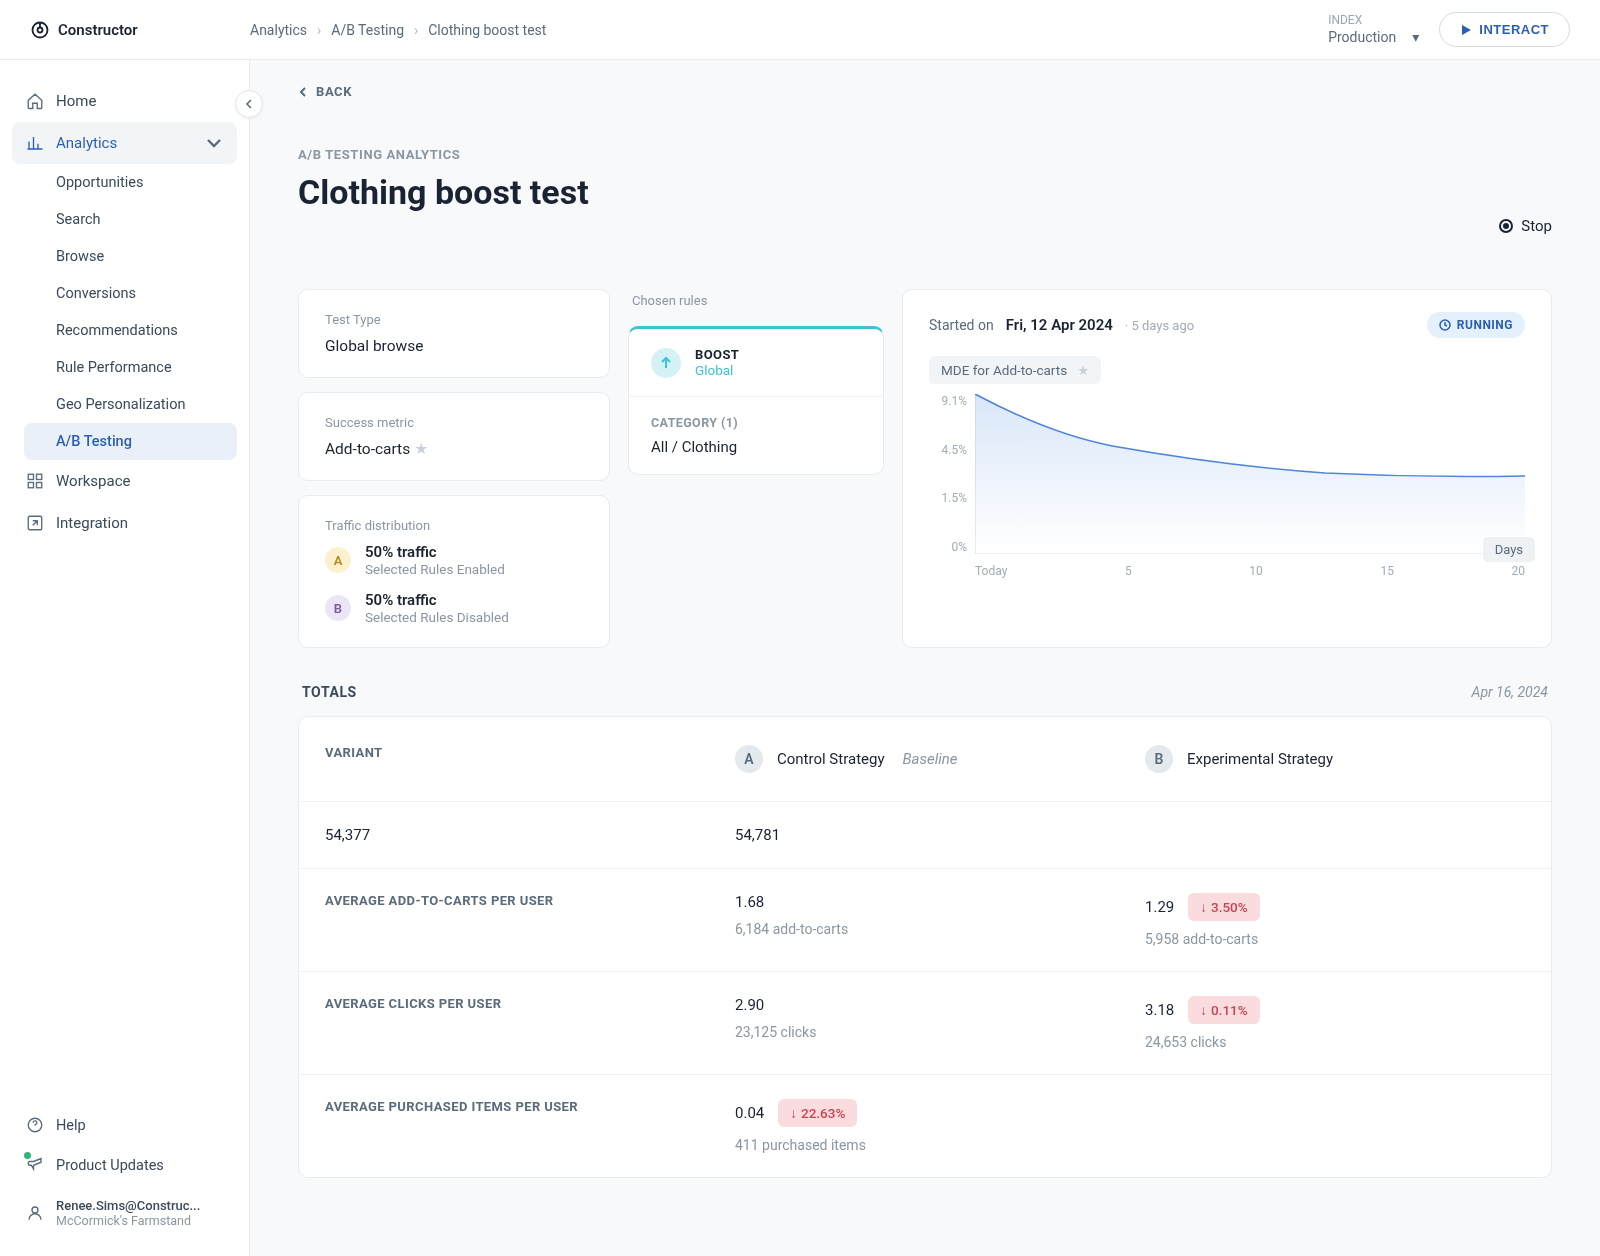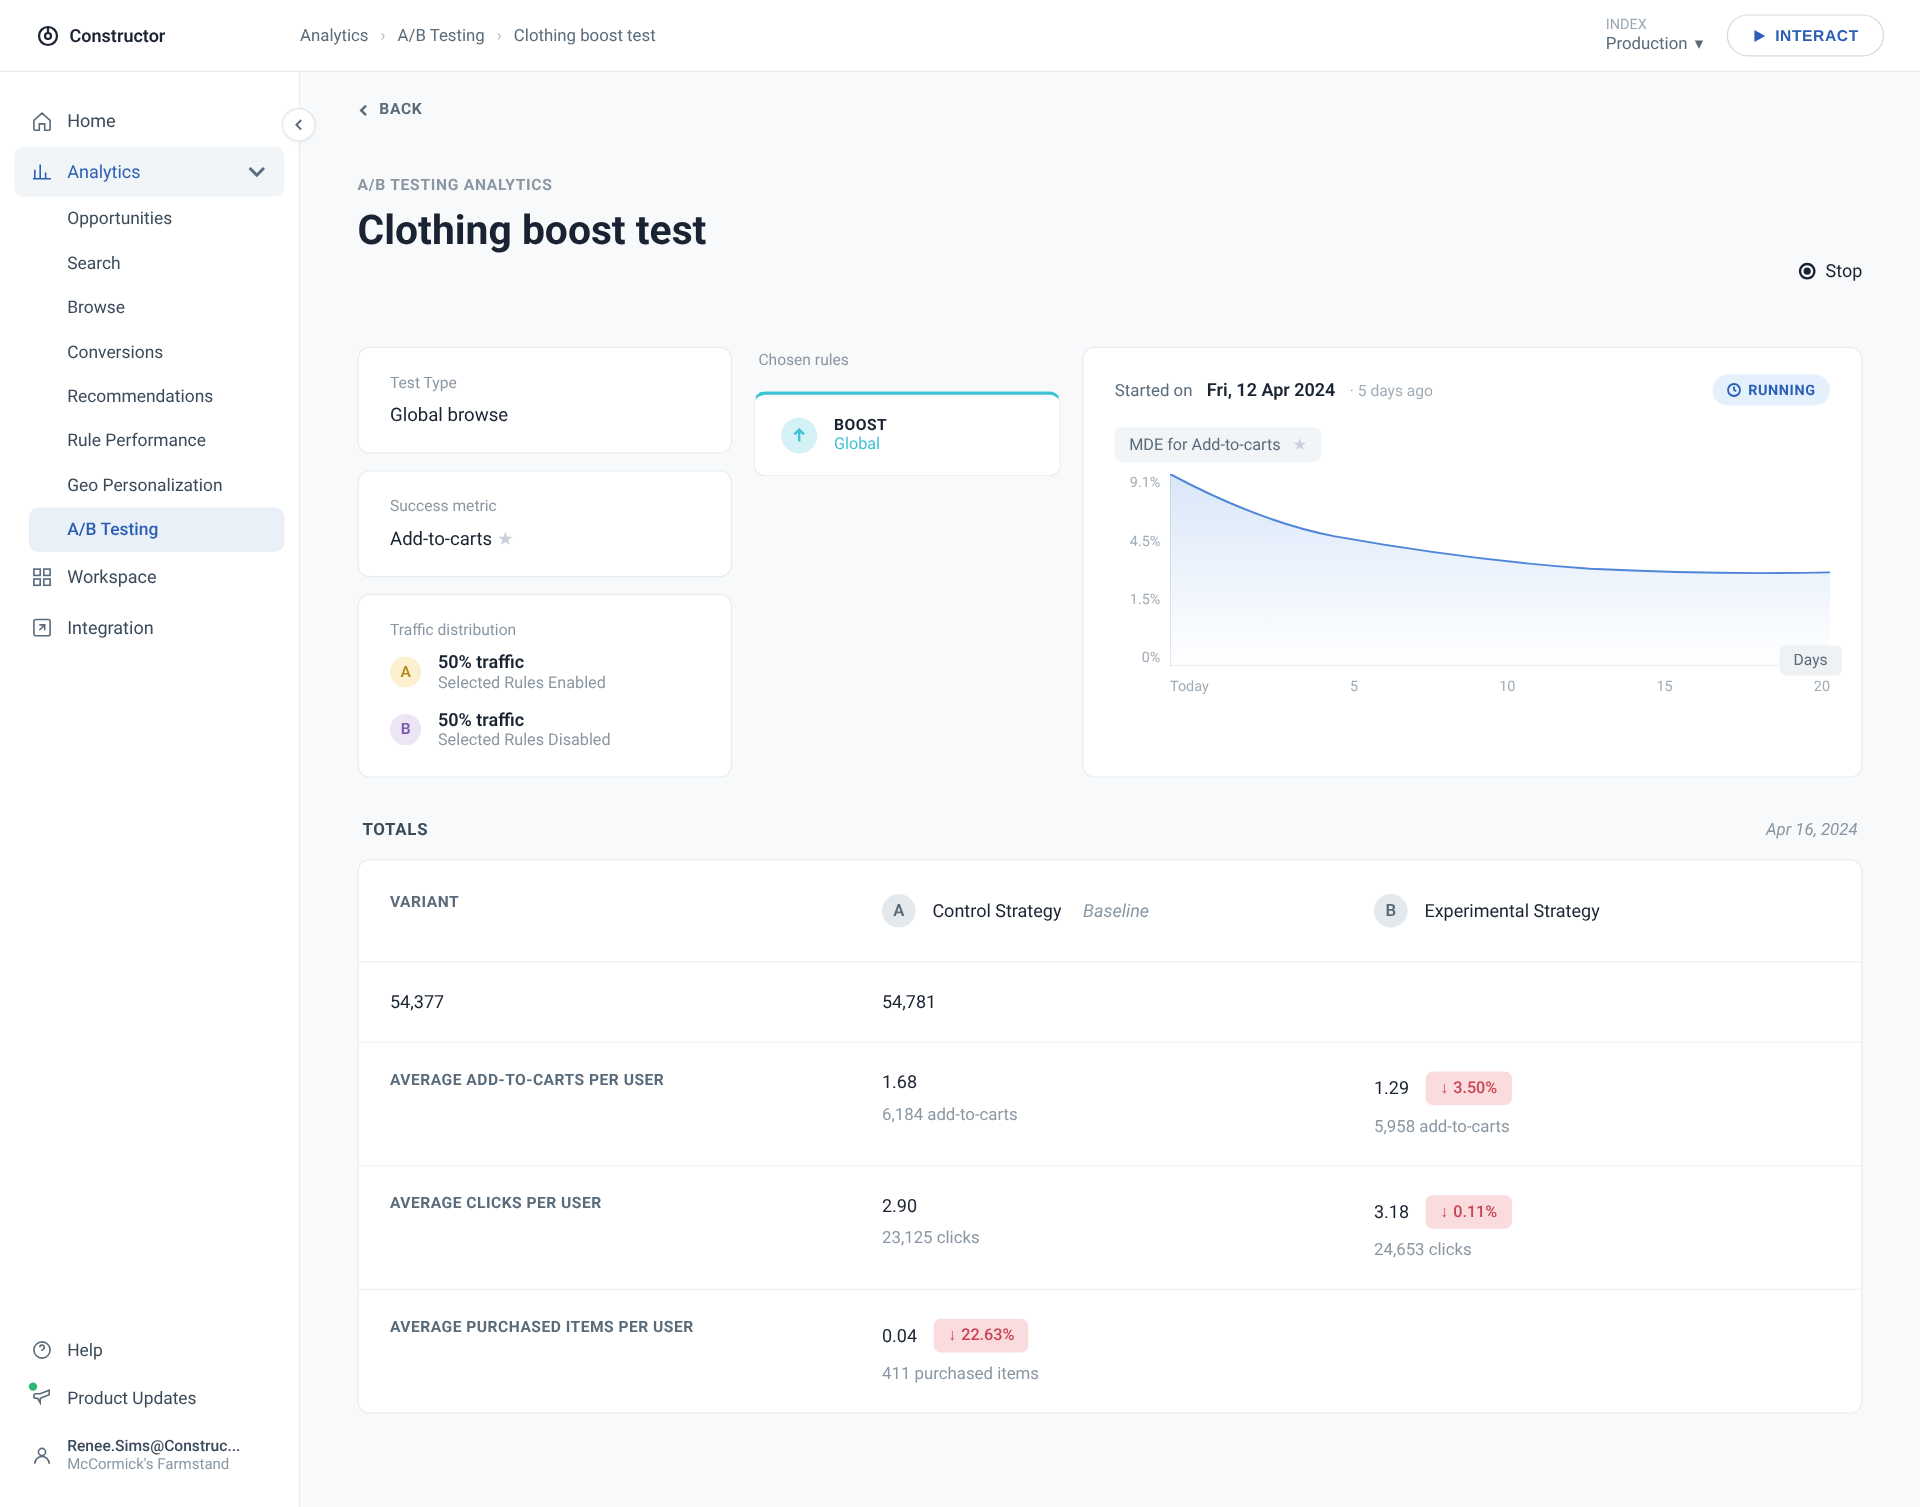--- a/index.html
+++ b/index.html
@@ -5,21 +5,21 @@
 * { box-sizing: border-box; margin: 0; padding: 0; }
 body { font-family: -apple-system, BlinkMacSystemFont, "Segoe UI", Roboto, sans-serif; background: #fff; color: #1a2332; width: 1600px; height: 1256px; overflow: hidden; }
 .topbar { height: 60px; display: flex; align-items: center; border-bottom: 1px solid #e8ecef; padding: 0 30px; }
 .logo { display: flex; align-items: center; gap: 8px; font-weight: 600; font-size: 15px; width: 220px; }
 .logo svg { width: 20px; height: 20px; }
 .breadcrumb { display: flex; align-items: center; gap: 10px; font-size: 14px; color: #5a6b7b; }
 .breadcrumb span.sep { color: #b0bbc5; }
 .breadcrumb .crumb { cursor: pointer; }
 .topbar-right { margin-left: auto; display: flex; align-items: center; gap: 20px; }
 .index-sel { text-align: left; font-size: 12px; color: #9aa7b3; line-height: 1.3; cursor: pointer; }
-.index-sel .val { font-size: 14px; color: #5a6b7b; display: flex; align-items: center; gap: 6px; }
+.index-sel .val { font-size: 14px; color: #5a6b7b; display: flex; align-items: center; gap: 16px; }
 .interact-btn { border: 1px solid #d3dbe2; border-radius: 20px; padding: 9px 20px; font-size: 13px; font-weight: 600; letter-spacing: 0.5px; color: #2b5fb5; display: flex; align-items: center; gap: 7px; background: #fff; cursor: pointer; }
 .layout { display: flex; height: calc(100% - 60px); }
 .sidebar { width: 250px; border-right: 1px solid #e8ecef; display: flex; flex-direction: column; padding: 20px 12px 16px; position: relative; }
 .collapse-btn { position: absolute; top: 30px; right: -14px; width: 28px; height: 28px; border-radius: 50%; background: #fff; border: 1px solid #e0e6eb; display: flex; align-items: center; justify-content: center; cursor: pointer; color: #5a6b7b; box-shadow: 0 1px 3px rgba(0,0,0,0.05); }
 .nav-item { display: flex; align-items: center; gap: 12px; padding: 12px 14px; border-radius: 8px; font-size: 15px; color: #3a4a5a; cursor: pointer; }
 .nav-item svg { width: 18px; height: 18px; flex-shrink: 0; }
 .nav-item.expandable { justify-content: space-between; }
 .nav-item.active-parent { background: #f2f5f8; color: #2b5fb5; }
 .nav-item.active-parent svg { stroke: #2b5fb5; }
 .nav-left { display: flex; align-items: center; gap: 12px; }
@@ -292,20 +292,24 @@
                 <svg width="14" height="14" viewBox="0 0 14 14">
                     <path d="M7 12V2M3 6l4-4 4 4" stroke="#3fc1d6" stroke-width="2" fill="none"></path>
                   </svg>
               </div>
               <div>
                 <div class="rule-title">BOOST</div>
                 <div class="rule-sub">Global</div>
               </div>
             </div>
           </div>
+          <div class="rule-block">
+            <div class="cat-label">CATEGORY (1)</div>
+            <div class="cat-val">All / Clothing</div>
+          </div>
         </div>
       </div>
 
       <div class="card chart-card">
         <div class="chart-head">
           <div class="chart-head-left">
             <span>Started on</span>
             <span class="date">Fri, 12 Apr 2024</span>
             <span class="ago">· 5 days ago</span>
           </div>

